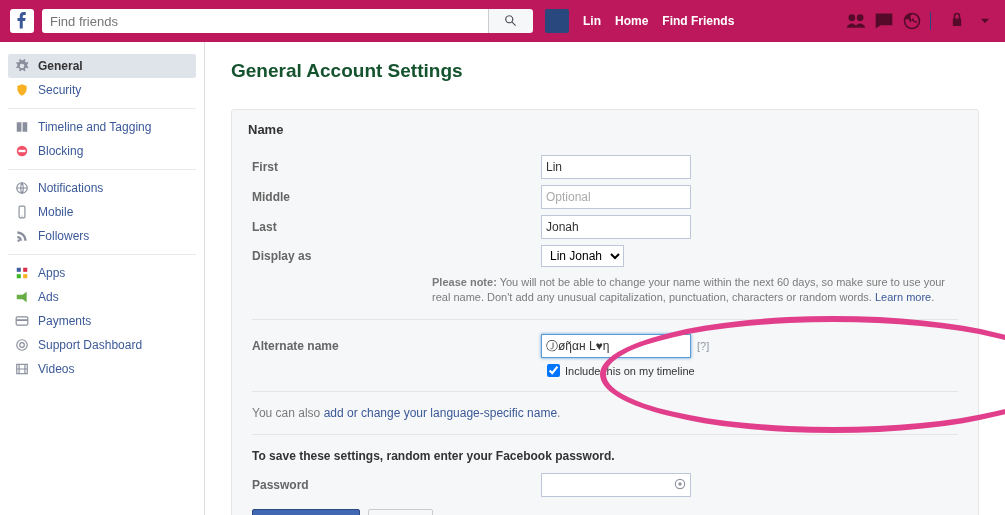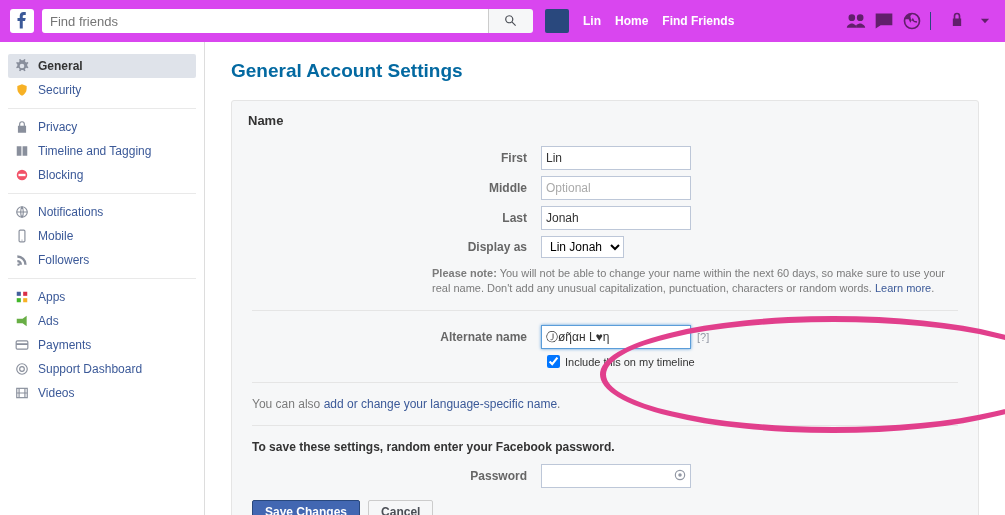--- a/index.html
+++ b/index.html
@@ -1,17 +1,17 @@
 <!DOCTYPE html>
 <html><head>
 <meta charset="utf-8">
 <style>
 html,body{margin:0;padding:0;font-family:Helvetica,Arial,sans-serif;font-size:12px;color:#333;background:#e9eaed;width:1005px;height:515px;overflow:hidden}
 
-.topbar{background:#d946ef;height:42px;display:flex;align-items:center;padding:0 10px;color:#fff}
+.topbar{background:#be185d;height:42px;display:flex;align-items:center;padding:0 10px;color:#fff}
 .fb-logo{width:24px;height:24px;background:#fff;border-radius:3px;margin-right:8px;display:flex;align-items:center;justify-content:center;cursor:pointer}
 .fb-logo svg{display:block}
 .search-wrap{position:relative;display:flex;align-items:center}
 .search-input{width:430px;height:24px;border:none;border-radius:3px 0 0 3px;padding:0 8px;font-size:13px;color:#333}
 .search-btn{width:45px;height:24px;border:none;background:#f6f7f8;border-radius:0 3px 3px 0;border-left:1px solid #ccc;display:flex;align-items:center;justify-content:center;cursor:pointer}
 .avatar{width:24px;height:24px;background:#29487d;margin-left:12px;border-radius:2px}
 .nav-links{display:flex;align-items:center;font-weight:bold;font-size:12px}
 .nav-link{margin-left:14px;cursor:pointer;color:#fff}
 .nav-icons{display:flex;align-items:center;margin-left:auto}
 .nav-ico{width:20px;height:20px;margin-left:8px;opacity:.55;cursor:pointer;display:flex;align-items:center;justify-content:center}
@@ -20,26 +20,26 @@
 
 .page{display:flex;background:#fff;height:473px}
 .sidebar{width:188px;padding:12px 8px;border-right:1px solid #ddd}
 .sgroup{border-bottom:1px solid #e9e9e9;padding-bottom:6px;margin-bottom:6px}
 .sgroup:last-child{border-bottom:none}
 .sitem{display:flex;align-items:center;height:24px;padding:0 6px;border-radius:2px;cursor:pointer;color:#3b5998}
 .sitem.active{background:#dfe3ea;font-weight:bold;color:#333}
 .sitem .ico{width:16px;height:16px;margin-right:8px;display:flex;align-items:center;justify-content:center;flex:0 0 16px}
 .sitem .ico svg{display:block}
 .main{flex:1;padding:18px 26px;overflow:hidden;position:relative}
-h1{font-size:19px;color:#0369a1;margin:0 0 18px}
+h1{font-size:19px;color:#14532d;margin:0 0 27px}
 .panel{background:#f6f7f8;border:1px solid #e5e5e5;border-radius:3px;overflow:hidden}
 .section-head{padding:12px 16px;font-weight:bold;color:#333;font-size:13px}
 .form-block{padding:0 20px 14px 20px}
 .row{display:flex;align-items:center;margin:6px 0}
-.row .lbl{width:275px;text-align:right;padding-right:14px;color:#666;font-size:12px}
+.row .lbl{width:275px;padding-right:14px;color:#666;font-size:12px}
 .row .lbl.bold{font-weight:bold}
 .txt{width:140px;height:20px;border:1px solid #bdc7d8;padding:1px 4px;font-size:12px;font-family:inherit;color:#333;background:#fff}
 .txt::placeholder{color:#aaa}
 .sel{height:22px;border:1px solid #bdc7d8;background:#fff;font-size:12px;padding:0 4px}
 .note{margin:8px 0 2px;padding-left:180px;color:#7b7b7b;font-size:11px;line-height:15px}
 .note b{color:#7b7b7b}
 .note a{color:#3b5998;cursor:pointer;text-decoration:none}
 .hr{border:none;border-top:1px solid #e5e5e5;margin:14px 0}
 .help{color:#9197a3;font-size:11px;margin-left:6px;cursor:pointer}
 .chk-row{padding-left:295px;margin-top:6px;font-size:11px;color:#333;display:flex;align-items:flex-end}
@@ -125,28 +125,20 @@
               <path fill="#f7b125" d="M12 2l8 3v5c0 6-4 10-8 12-4-2-8-6-8-12V5l8-3z"></path>
             </svg>
           </span>
         <span>Security</span>
       </div>
     </div>
     <div class="sgroup">
       <div class="sitem">
         <span class="ico">
             <svg width="14" height="14" viewBox="0 0 24 24">
-              <path fill="#898f9c" d="M12 2a5 5 0 015 5v3h2v12H5V10h2V7a5 5 0 015-5zm-3 8h6V7a3 3 0 10-6 0v3z"></path>
-            </svg>
-          </span>
-        <span>Privacy</span>
-      </div>
-      <div class="sitem">
-        <span class="ico">
-            <svg width="14" height="14" viewBox="0 0 24 24">
               <path fill="#898f9c" d="M3 4h8v16H3zM13 4h8v16h-8z"></path>
             </svg>
           </span>
         <span>Timeline and Tagging</span>
       </div>
       <div class="sitem">
         <span class="ico">
             <svg width="14" height="14" viewBox="0 0 24 24">
               <circle cx="12" cy="12" r="9" fill="#f25268"></circle>
               <rect x="6" y="10" width="12" height="4" fill="#fff"></rect>

